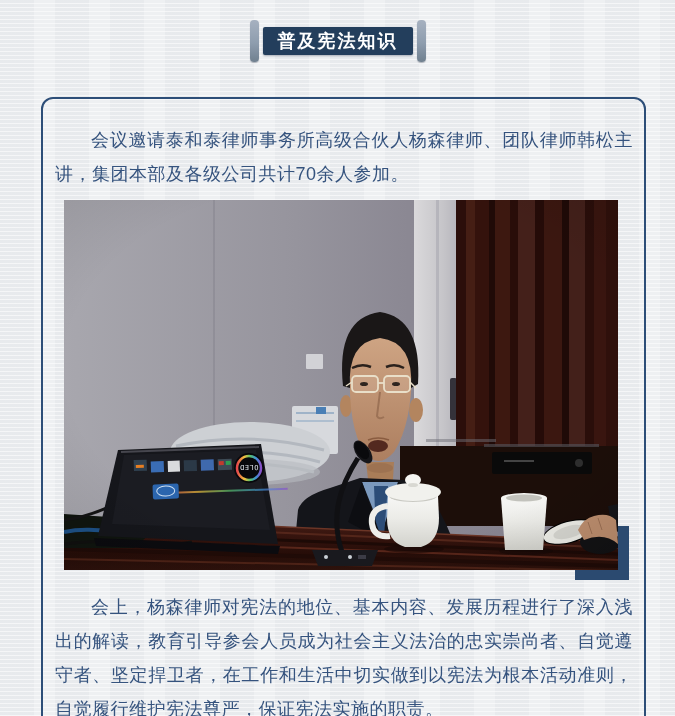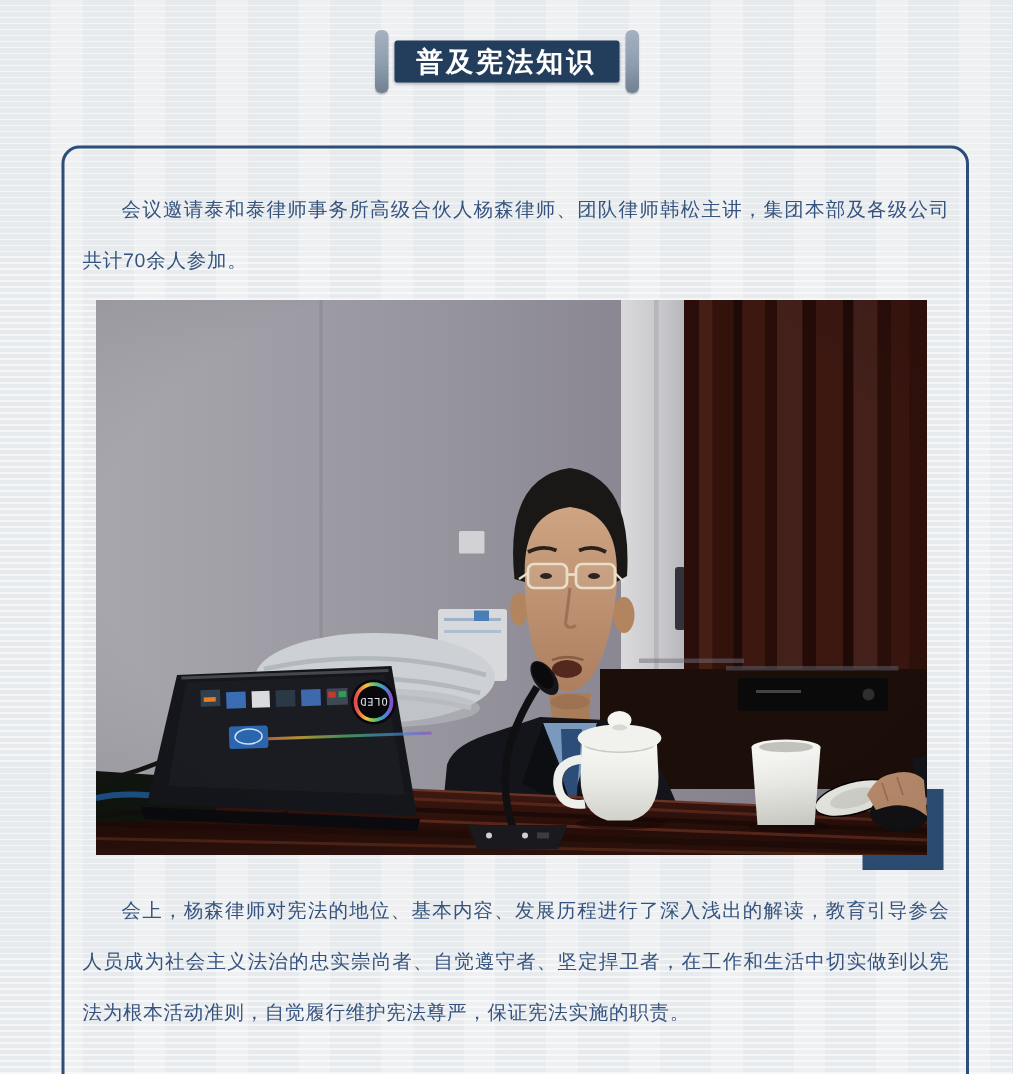--- a/index.html
+++ b/index.html
@@ -13,21 +13,21 @@
   }
   .banner{position:absolute;top:20px;left:0;right:0;display:flex;justify-content:center;align-items:center;gap:4px;}
   .banner-bar{width:9px;height:42px;border-radius:4px;
     background:linear-gradient(180deg,#a6b1c0 0%,#8e9dae 55%,#70808f 100%);
     box-shadow:0 1px 1px rgba(60,70,85,.35);}
   .badge{background:#233e5c;color:#ffffff;font-size:18px;font-weight:bold;letter-spacing:2px;
     padding:2px 15px;border-radius:2px;box-shadow:0 1px 2px rgba(20,35,60,.35);}
   .content-box{
     position:absolute;left:41px;top:97px;width:605px;height:650px;box-sizing:border-box;
     border:2px solid #2d4e78;border-radius:12px;padding:24px 11px 0 12px;}
-  .para{margin:0;font-size:13px;line-height:34px;color:#35537e;text-align:justify;
+  .para{margin:0;font-size:18px;line-height:34px;color:#35537e;text-align:justify;
     text-indent:2em;letter-spacing:.5px;}
   .figure-wrap{position:relative;width:554px;margin:9px 0 20px 9px;}
   .accent{position:absolute;right:-11px;bottom:-10px;width:54px;height:54px;background:#2b4a70;z-index:0;}
   svg.photo{display:block;width:554px;height:370px;position:relative;z-index:1;}
 </style>
 </head>
 <body>
 
 <div class="page">
 

